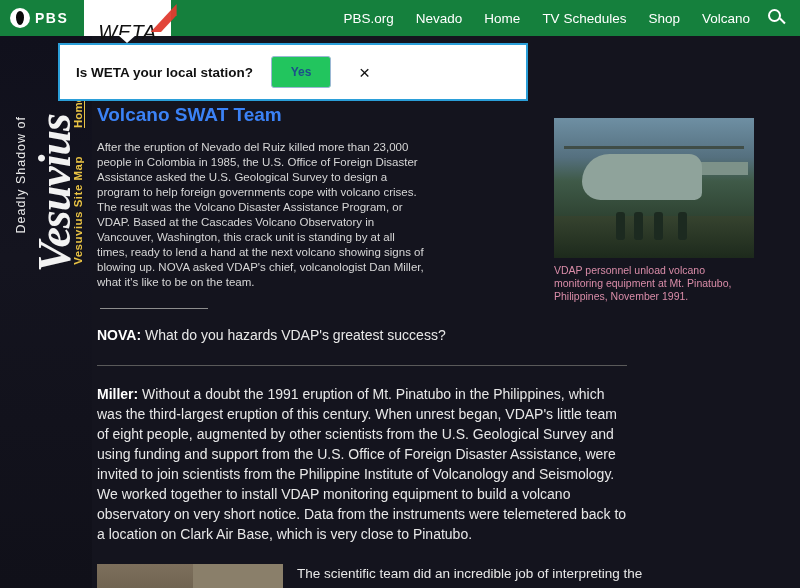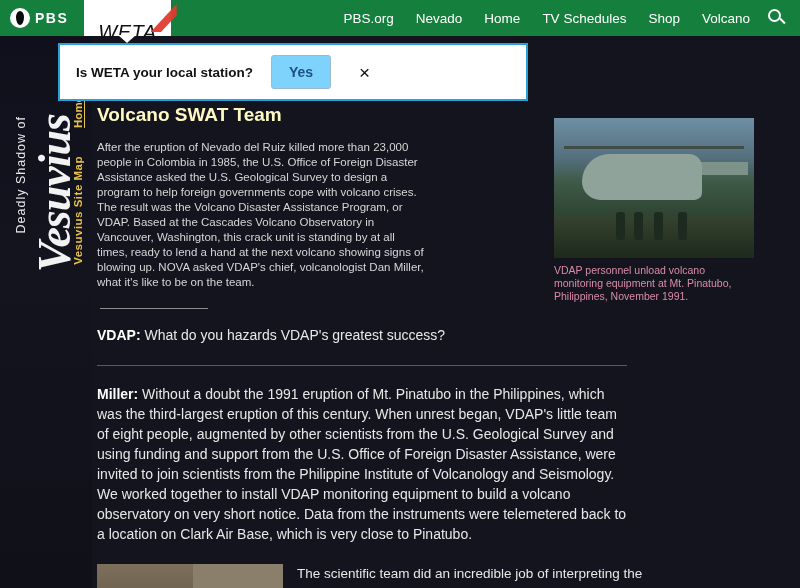--- a/index.html
+++ b/index.html
@@ -137,24 +137,24 @@
   }
   .station-prompt .q {
     font-size: 13.5px;
     color: #111;
     font-weight: bold;
     margin-right: 18px;
     white-space: nowrap;
   }
   .btn {
     font-family: "Liberation Sans", sans-serif;
-    font-size: 14px;
+    font-size: 12px;
     font-weight: bold;
     color: #1d4f8a;
-    background: #7dd3fc;
+    background: #22c55e;
     border: 1px solid #9bb8d4;
     border-radius: 3px;
     padding: 8px 0;
     cursor: pointer;
     white-space: nowrap;
   }
   .btn-yes { width: 60px; margin-right: 12px; }
   .btn-change { width: 160px; }
   .close-x {
     margin-left: 16px;
@@ -224,21 +224,21 @@
     width: 560px;
     padding: 62px 0 0 5px;
   }
   .kicker {
     color: #cfc9b6;
     font-size: 12px;
     letter-spacing: 2px;
     margin: 0 0 6px 0;
   }
   .headline {
-    color: #fef9c3;
+    color: #3b82f6;
     font-size: 19px;
     font-weight: bold;
     margin: 4px 0 14px 0;
   }
   .intro {
     color: #d6d6d6;
     font-size: 11.5px;
     line-height: 15px;
     width: 330px;
     margin: 0;
@@ -405,21 +405,21 @@
     </div>
 
     <div class="article">
       <p class="kicker"></p>
       <h1 class="headline">Volcano SWAT Team</h1>
       <p class="intro">After the eruption of Nevado del Ruiz killed more than 23,000 people in Colombia in 1985, the U.S. Office of Foreign Disaster Assistance asked the U.S. Geological Survey to design a program to help foreign governments cope with volcano crises. The result was the Volcano Disaster Assistance Program, or VDAP. Based at the Cascades Volcano Observatory in Vancouver, Washington, this crack unit is standing by at all times, ready to lend a hand at the next volcano showing signs of blowing up. NOVA asked VDAP's chief, volcanologist Dan Miller, what it's like to be on the team.</p>
 
       <div class="rule"></div>
 
       <p class="qa">
-        <b>VDAP:</b><span> What do you hazards VDAP's greatest success?</span>
+        <b>NOVA:</b><span> What do you hazards VDAP's greatest success?</span>
       </p>
 
       <div class="hr-long"></div>
 
       <p class="qa">
         <b>Miller:</b><span> Without a doubt the 1991 eruption of Mt. Pinatubo in the Philippines, which was the third-largest eruption of this century. When unrest began, VDAP's little team of eight people, augmented by other scientists from the U.S. Geological Survey and using funding and support from the U.S. Office of Foreign Disaster Assistance, were invited to join scientists from the Philippine Institute of Volcanology and Seismology. We worked together to install VDAP monitoring equipment to build a volcano observatory on very short notice. Data from the instruments were telemetered back to a location on Clark Air Base, which is very close to Pinatubo.</span>
       </p>
 
       <div class="lower">
         <div class="photo-left">

